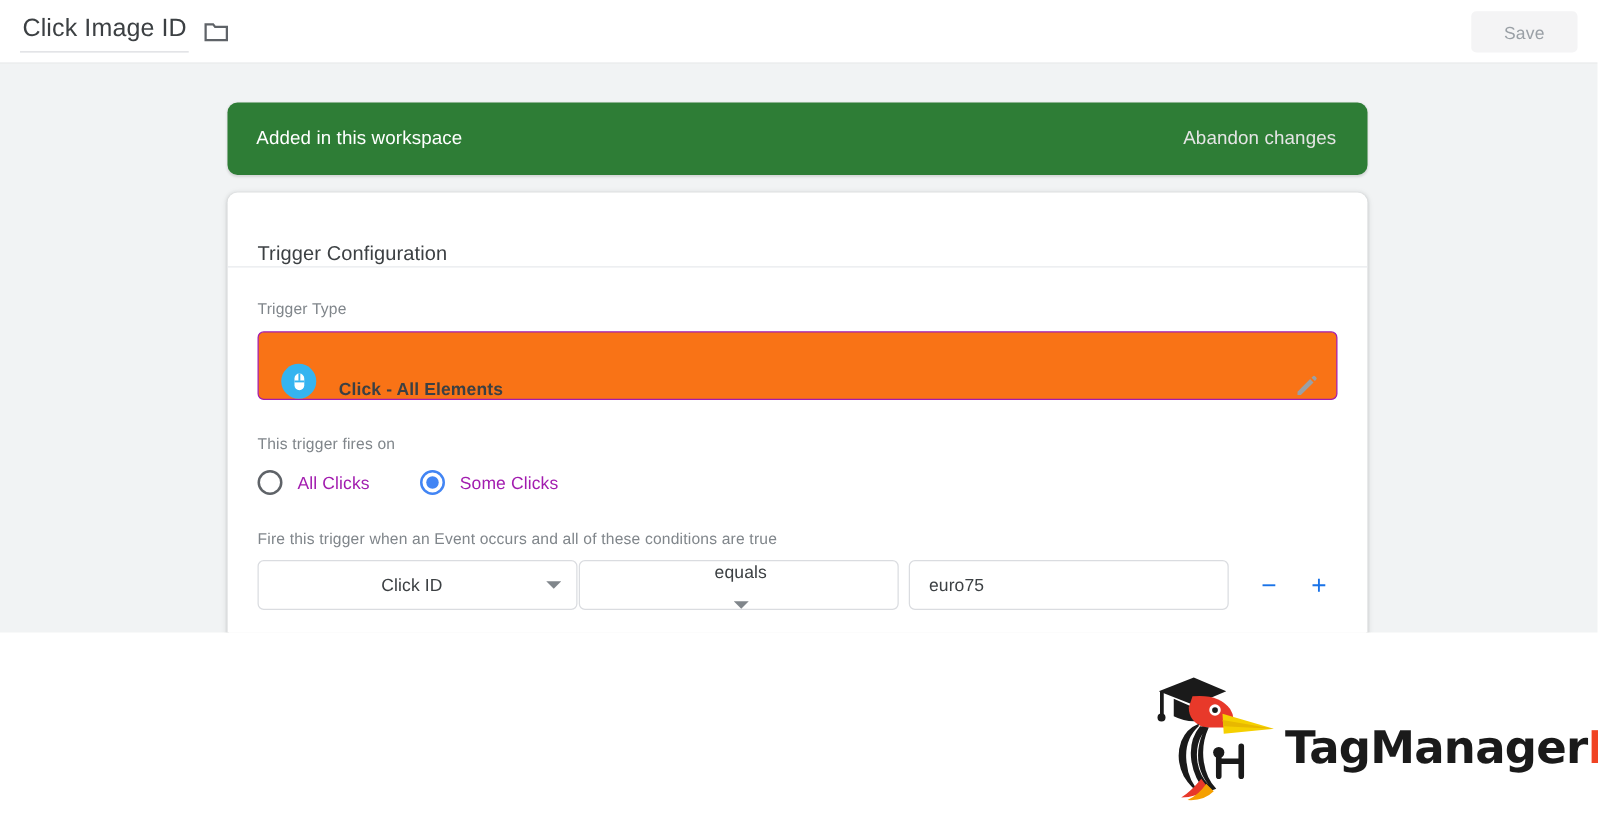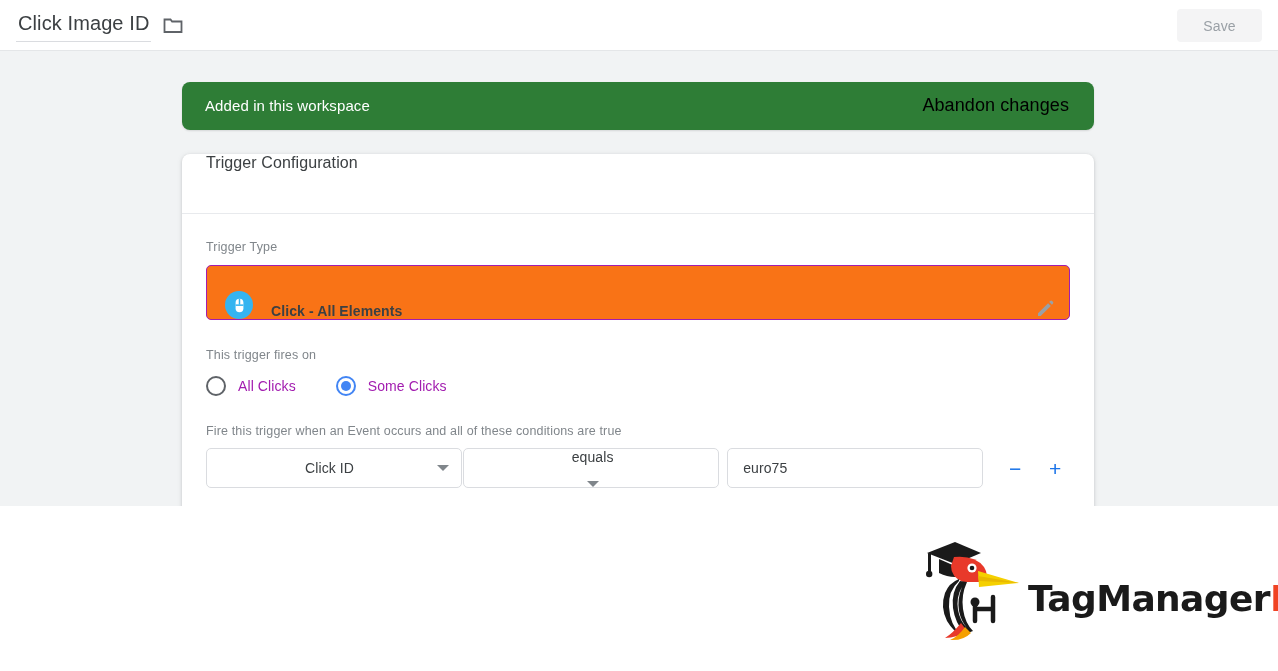--- a/index.html
+++ b/index.html
@@ -71,57 +71,57 @@
     background: #f1f3f4;
     overflow: hidden;
   }
 
   
   .banner {
     position: absolute;
     left: 182px;
     top: 31px;
     width: 912px;
-    height: 48px;
+    height: 58px;
     background: #2e7d36;
     border-radius: 8px;
     display: flex;
     align-items: center;
     justify-content: space-between;
     padding: 0 25px 1px 23px;
     box-shadow: 0 1px 2px rgba(0,0,0,0.12);
   }
   .banner-text {
     color: #ffffff;
     font-size: 15px;
     letter-spacing: 0.1px;
   }
   .banner-action {
-    color: #000000;
-    font-size: 18px;
+    color: #e5e5e5;
+    font-size: 15px;
     letter-spacing: 0.1px;
     cursor: pointer;
   }
 
   
   .card {
     position: absolute;
     left: 182px;
     top: 103px;
     width: 912px;
     height: 404px;
     background: #ffffff;
     border-radius: 8px 8px 0 0;
     box-shadow: 0 1px 3px rgba(60,64,67,0.22), 0 1px 6px rgba(60,64,67,0.08);
   }
   .card-header {
     height: 60px;
     border-bottom: 1px solid #e8eaed;
     display: flex;
-    align-items: flex-start;
+    align-items: flex-end;
     padding-left: 24px;
   }
   .card-header-title {
     font-size: 16px;
     color: #3c4043;
     letter-spacing: 0.1px;
   }
   .card-body {
     padding: 26px 24px 0 24px;
   }

